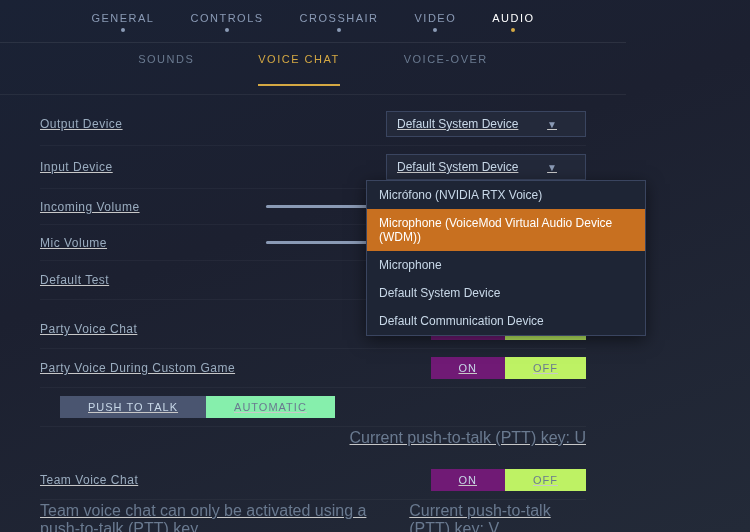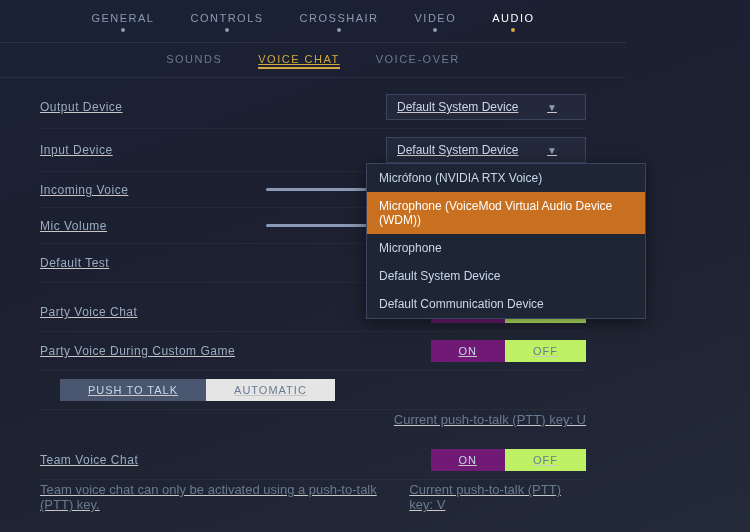--- a/index.html
+++ b/index.html
@@ -54,36 +54,35 @@
       background: #8a9ab5;
       margin: 4px auto 0 auto;
     }
     .top-nav-item.active::after {
       background: #d4a843;
     }
     
     .sub-nav {
       display: flex;
       justify-content: center;
-      gap: 36px;
+      gap: 64px;
       padding: 10px 0 8px 0;
       border-bottom: 1px solid rgba(255,255,255,0.06);
     }
     .sub-nav-item {
       font-size: 11px;
       letter-spacing: 1.5px;
       color: #6a7a90;
       cursor: pointer;
       text-transform: uppercase;
     }
     .sub-nav-item.active {
       color: #d4a843;
       border-bottom: 2px solid #d4a843;
-      padding-bottom: 2px;
-      text-decoration: underline;
+      padding-bottom: 19px;
     }
     
     .settings-area {
       padding: 8px 40px 0 40px;
       text-decoration: underline;
     }
     .setting-row {
       display: flex;
       align-items: center;
       justify-content: space-between;
@@ -124,21 +123,21 @@
     }
     
     .toggle-group {
       display: flex;
     }
     .toggle-btn {
       padding: 5px 28px;
       font-size: 11px;
       letter-spacing: 1px;
       cursor: pointer;
-      background: #e5e5e5;
+      background: #86efac;
       color: #6a7a90;
       border: none;
       text-transform: uppercase;
     }
     .toggle-btn.active-on {
       background: #701a75;
       color: #c8d8e8;
     }
     .toggle-btn.active-off {
       background: #bef264;
@@ -193,21 +192,21 @@
       padding: 7px 12px;
       font-size: 12px;
       color: #c8d8e8;
       cursor: pointer;
     }
     .dropdown-option.highlighted {
       background: #c87020;
       color: #fff;
     }
     .ptt-note {
-      font-size: 13px;
+      font-size: 16px;
       color: #6a7a90;
     }
     .section-divider {
       height: 10px;
     }
   </style>
 </head>
 <body>
 
 <div class="bg"></div>
@@ -251,21 +250,21 @@
           <div class="dropdown-option">Micrófono (NVIDIA RTX Voice)</div>
           <div class="dropdown-option highlighted">Microphone (VoiceMod Virtual Audio Device (WDM))</div>
           <div class="dropdown-option">Microphone</div>
           <div class="dropdown-option">Default System Device</div>
           <div class="dropdown-option">Default Communication Device</div>
         </div>
       </div>
     </div>
 
     <div class="setting-row">
-      <span class="setting-label">Incoming Voice</span>
+      <span class="setting-label">Incoming Volume</span>
       <div class="setting-right">
         <div class="slider-container">
           <div class="slider-track">
             <div class="slider-fill" style="width:85%"></div>
             <div class="slider-thumb" style="left:calc(85% - 7px)"></div>
           </div>
         </div>
       </div>
     </div>
 

